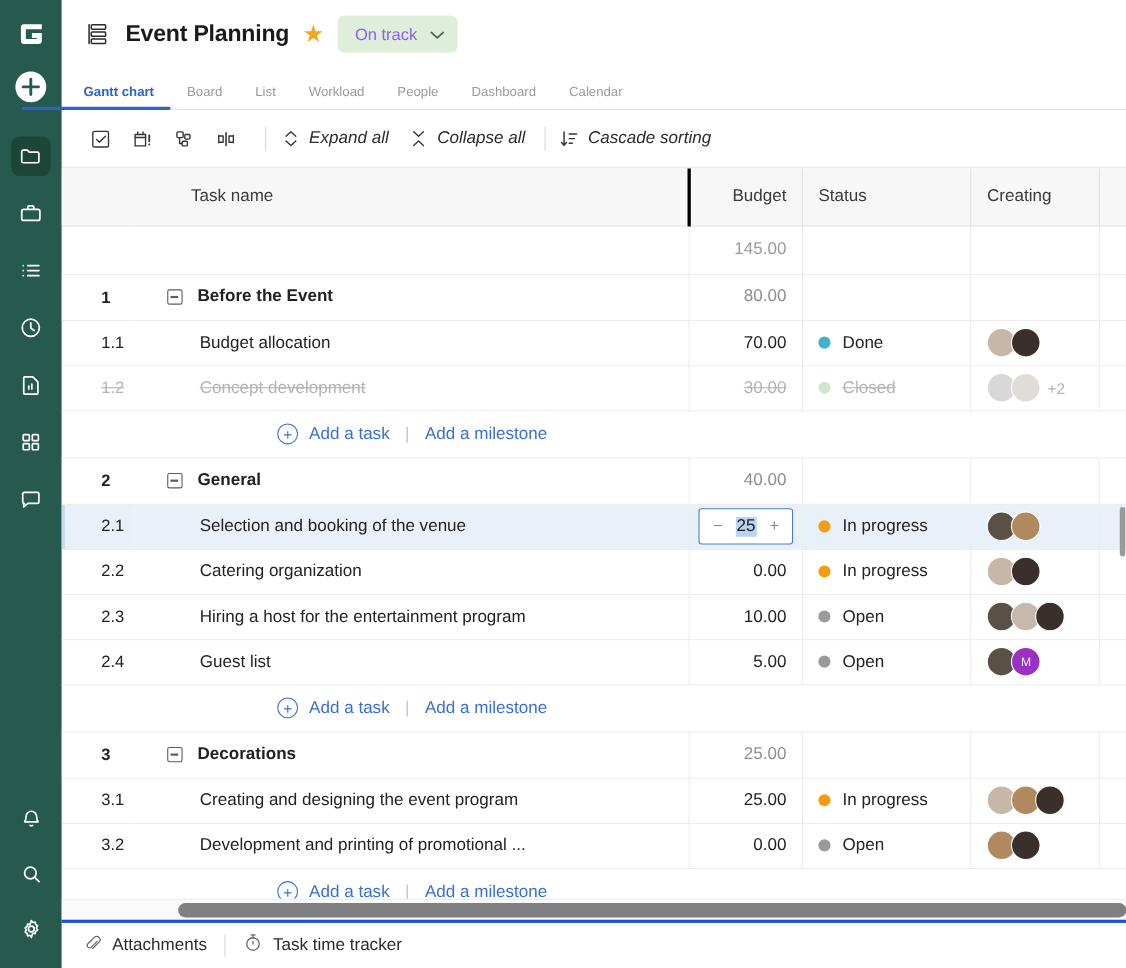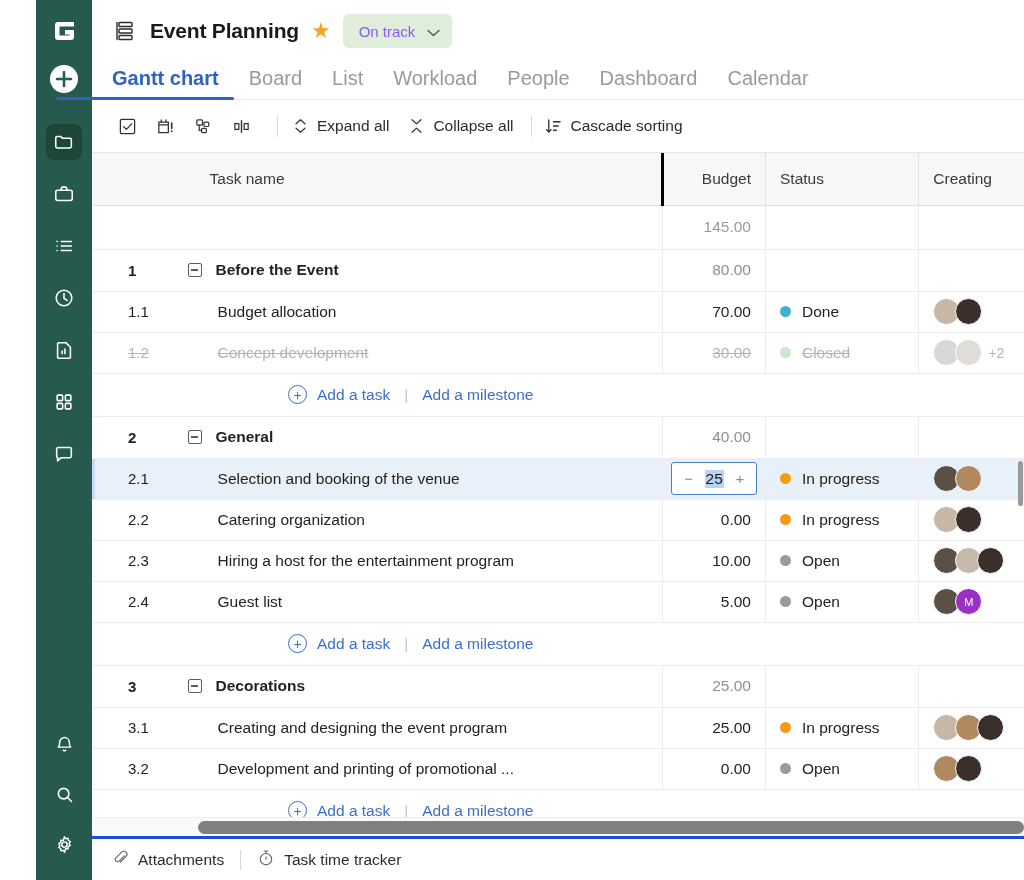--- a/index.html
+++ b/index.html
@@ -2,21 +2,21 @@
 <html><head>
 <meta charset="utf-8">
 <style>
   * { box-sizing: border-box; margin: 0; padding: 0; }
   html, body {
     width: 1024px; height: 880px;
     font-family: "Liberation Sans", sans-serif;
     background: #ffffff;
     overflow: hidden;
   }
-  .app { display: flex; width: 1024px; height: 880px; padding-left: 36px; }
+  .app { display: flex; width: 1024px; height: 880px; }
 
   
   .sidebar {
     width: 56px; height: 880px;
     background: #275a4e;
     display: flex; flex-direction: column; align-items: center;
     flex: 0 0 56px;
     position: relative;
   }
   .logo-wrap { margin-top: 10px; width: 40px; height: 40px; display:flex; align-items:center; justify-content:center; }
@@ -44,32 +44,32 @@
   .status-chip {
     background: #dfeeda; color: #8b5cf6; border-radius: 6px;
     height: 34px; padding: 0 12px 0 16px; display: flex; align-items: center; gap: 12px;
     font-size: 15px;
   }
   .chev { display: inline-block; }
 
   
   .tabs { display: flex; align-items: flex-end; gap: 0; padding-left: 20px; height: 38px; border-bottom: 1px solid #e6e6e6; }
   .tab {
-    font-size: 20px; color: #9a9a9a; padding: 0 15px 9px 15px;
+    font-size: 12px; color: #9a9a9a; padding: 0 15px 9px 15px;
     position: relative; white-space: nowrap; margin-top: 22px;
   }
   .tab:first-child { padding-left: 56px; margin-left: -56px; }
   .tab.active { color: #2f62c4; font-weight: bold; }
   .tab.active:after {
     content:""; position: absolute; left: 0; right: 0; bottom: -1px;
     height: 3px; background: #2f62c4; border-radius: 2px;
   }
 
   
-  .toolbar { height: 53px; display: flex; align-items: center; gap: 0; padding-left: 20px; border-bottom: 1px solid #e6e6e6; }
+  .toolbar { height: 53px; display: flex; align-items: center; gap: 0; padding-left: 20px; border-bottom: 1px solid #e6e6e6; font-style: italic; }
   .tb-ico { width: 30px; height: 30px; display:flex; align-items:center; justify-content:center; margin-right: 8px; }
   .tb-sep { width: 1px; height: 22px; background: #d8d8d8; margin: 0 13px; }
   .tb-item { display: flex; align-items: center; gap: 8px; font-size: 15.5px; color: #2b2b2b; margin-right: 4px; }
   .tb-item .gl { width: 18px; height: 18px; display:flex; align-items:center; justify-content:center; }
 
   
   .table-area { flex: 1 1 auto; position: relative; overflow: hidden; }
   table.grid { width: 1024px; border-collapse: collapse; table-layout: fixed; }
   table.grid col.c-num   { width: 62px; }
   table.grid col.c-name  { width: 478px; }

